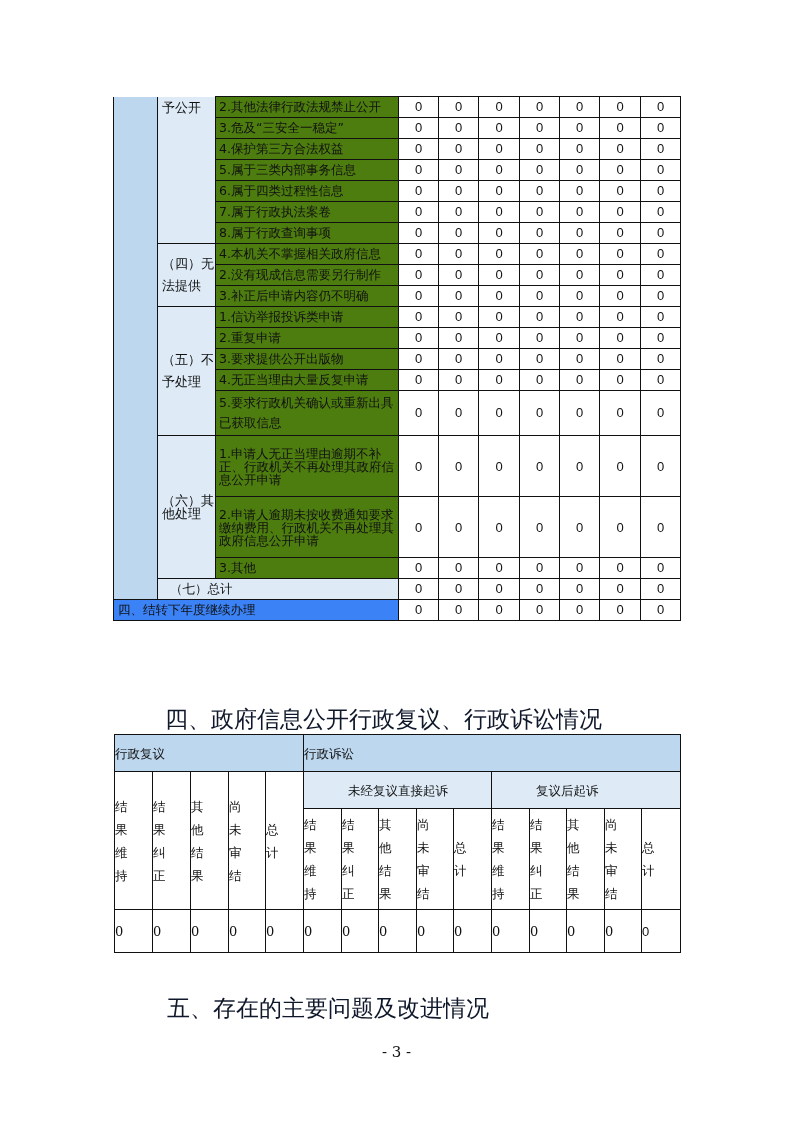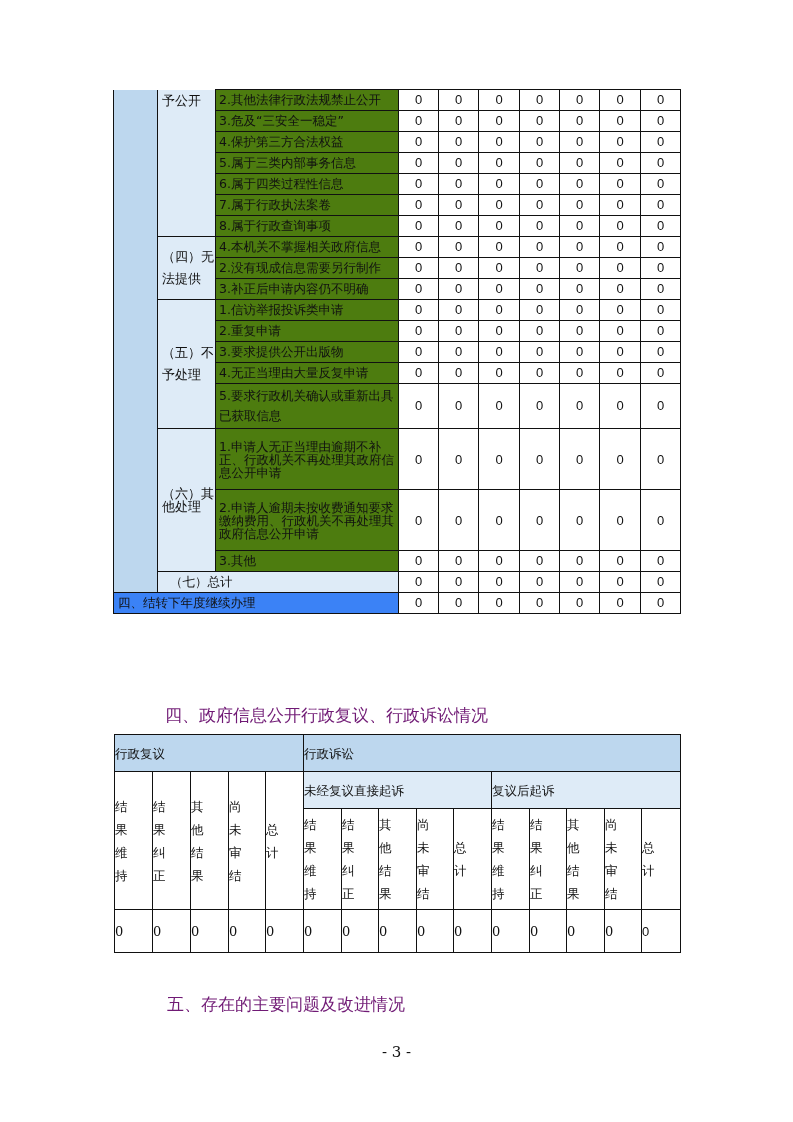--- a/index.html
+++ b/index.html
@@ -1,41 +1,41 @@
 <!DOCTYPE html>
 <html><head>
 <meta charset="utf-8">
 <style>
   html, body { margin:0; padding:0; background:#fff; }
   body { width:793px; height:1122px; position:relative; overflow:hidden;
          font-family:"DejaVu Sans", "Liberation Sans", sans-serif; color:#111; }
   table { border-collapse:collapse; position:absolute; table-layout:fixed; }
   td { border:1.5px solid #111; padding:0; font-size:12px; line-height:20px; }
-  #t1 { left:113px; top:89px; width:567px;padding-left:23px; }
+  #t1 { left:113px; top:96px; width:567px;padding-left:23px; }
   #t1 td.grp { background:#deebf7; vertical-align:middle; padding-left:4px; font-size:13px; line-height:22px; }
   #t1 td.lbl { background:#4d7c0f; padding-left:3px; font-size:12.5px; }
   #t1 td.num { text-align:center; font-family:"Liberation Sans", sans-serif; font-size:13px; background:#fff; }
   #t1 tr.r1 td { height:20px; }
   #t1 tr.r2 td { height:44px; line-height:20px; }
   #t1 tr.r3 td { height:60px; line-height:13px; }
   #t1 td.outer-left { background:#bdd7ee; border-top:none; border-bottom:none; }
   #t1 td.wide { background:#deebf7; padding-left:4px; font-size:12.5px; }
   #t1 td.bigwide { background:#3b82f6; padding-left:4px; font-size:12.5px; }
   #t1 td.topcut { border-top:none; }
 
-  .h2 { position:absolute; font-family:Liberation Mono, monospace; font-size:17px; color:#701a75; }
+  .h2 { position:absolute; font-family:Liberation Mono, monospace; font-size:23px; color:#0f172a; }
   #h2a { left:165px; top:704px; }
   #h2b { left:167px; top:993px; }
   #pagenum { position:absolute; left:0; width:793px; top:1043px; text-align:center;
              font-family:"DejaVu Serif", serif; font-size:15px; }
 
   #t2 { left:114px; top:734px; width:566px; font-family:"DejaVu Serif", "Liberation Serif", serif; }
   #t2 td { font-size:12.5px; line-height:23px;margin-top:48px; }
   #t2 td.hdr { background:#bdd7ee; height:36px; }
-  #t2 td.sub { background:#deebf7; height:36px; }
+  #t2 td.sub { background:#deebf7; height:36px;padding-left:44px; }
   #t2 td.v { vertical-align:top; padding-top:4px; }
   #t2 td.vm { vertical-align:middle; }
   #t2 td.zero { height:42px; font-size:13px; }
   .vtext { display:inline-block; width:1em; word-break:break-all; line-height:23px; white-space:normal; }
 </style>
 </head>
 <body>
 
 <table id="t1">
   <colgroup>

